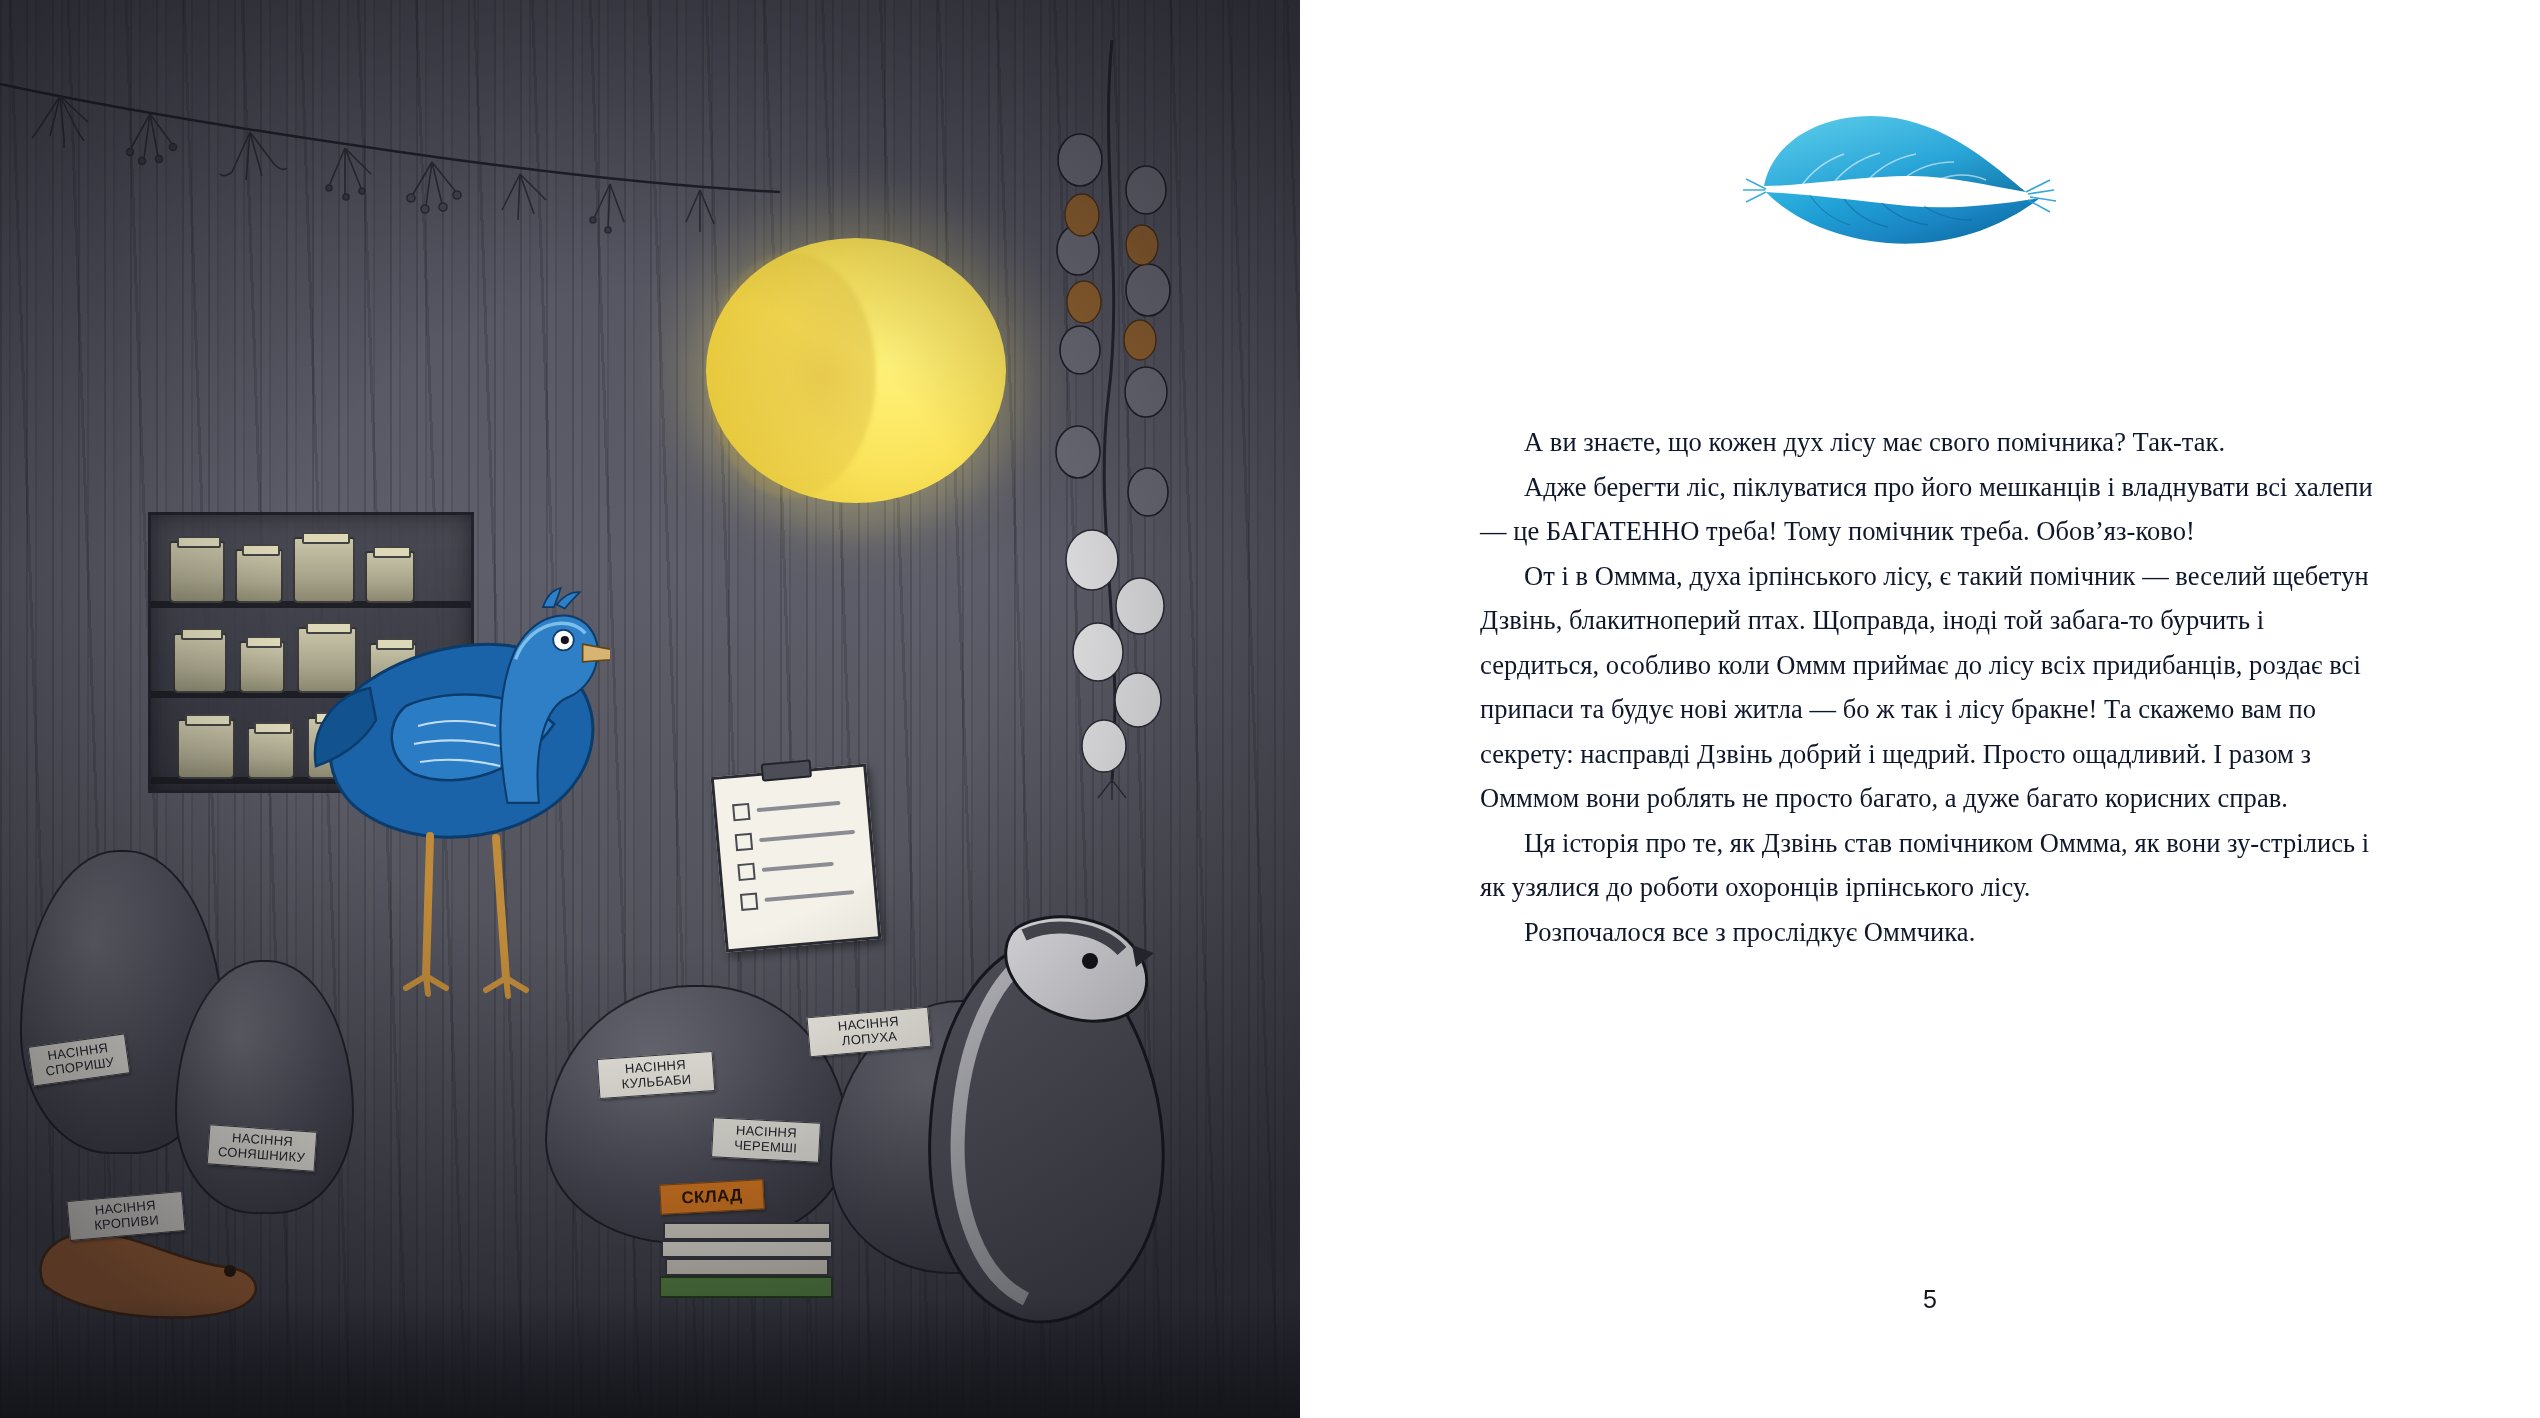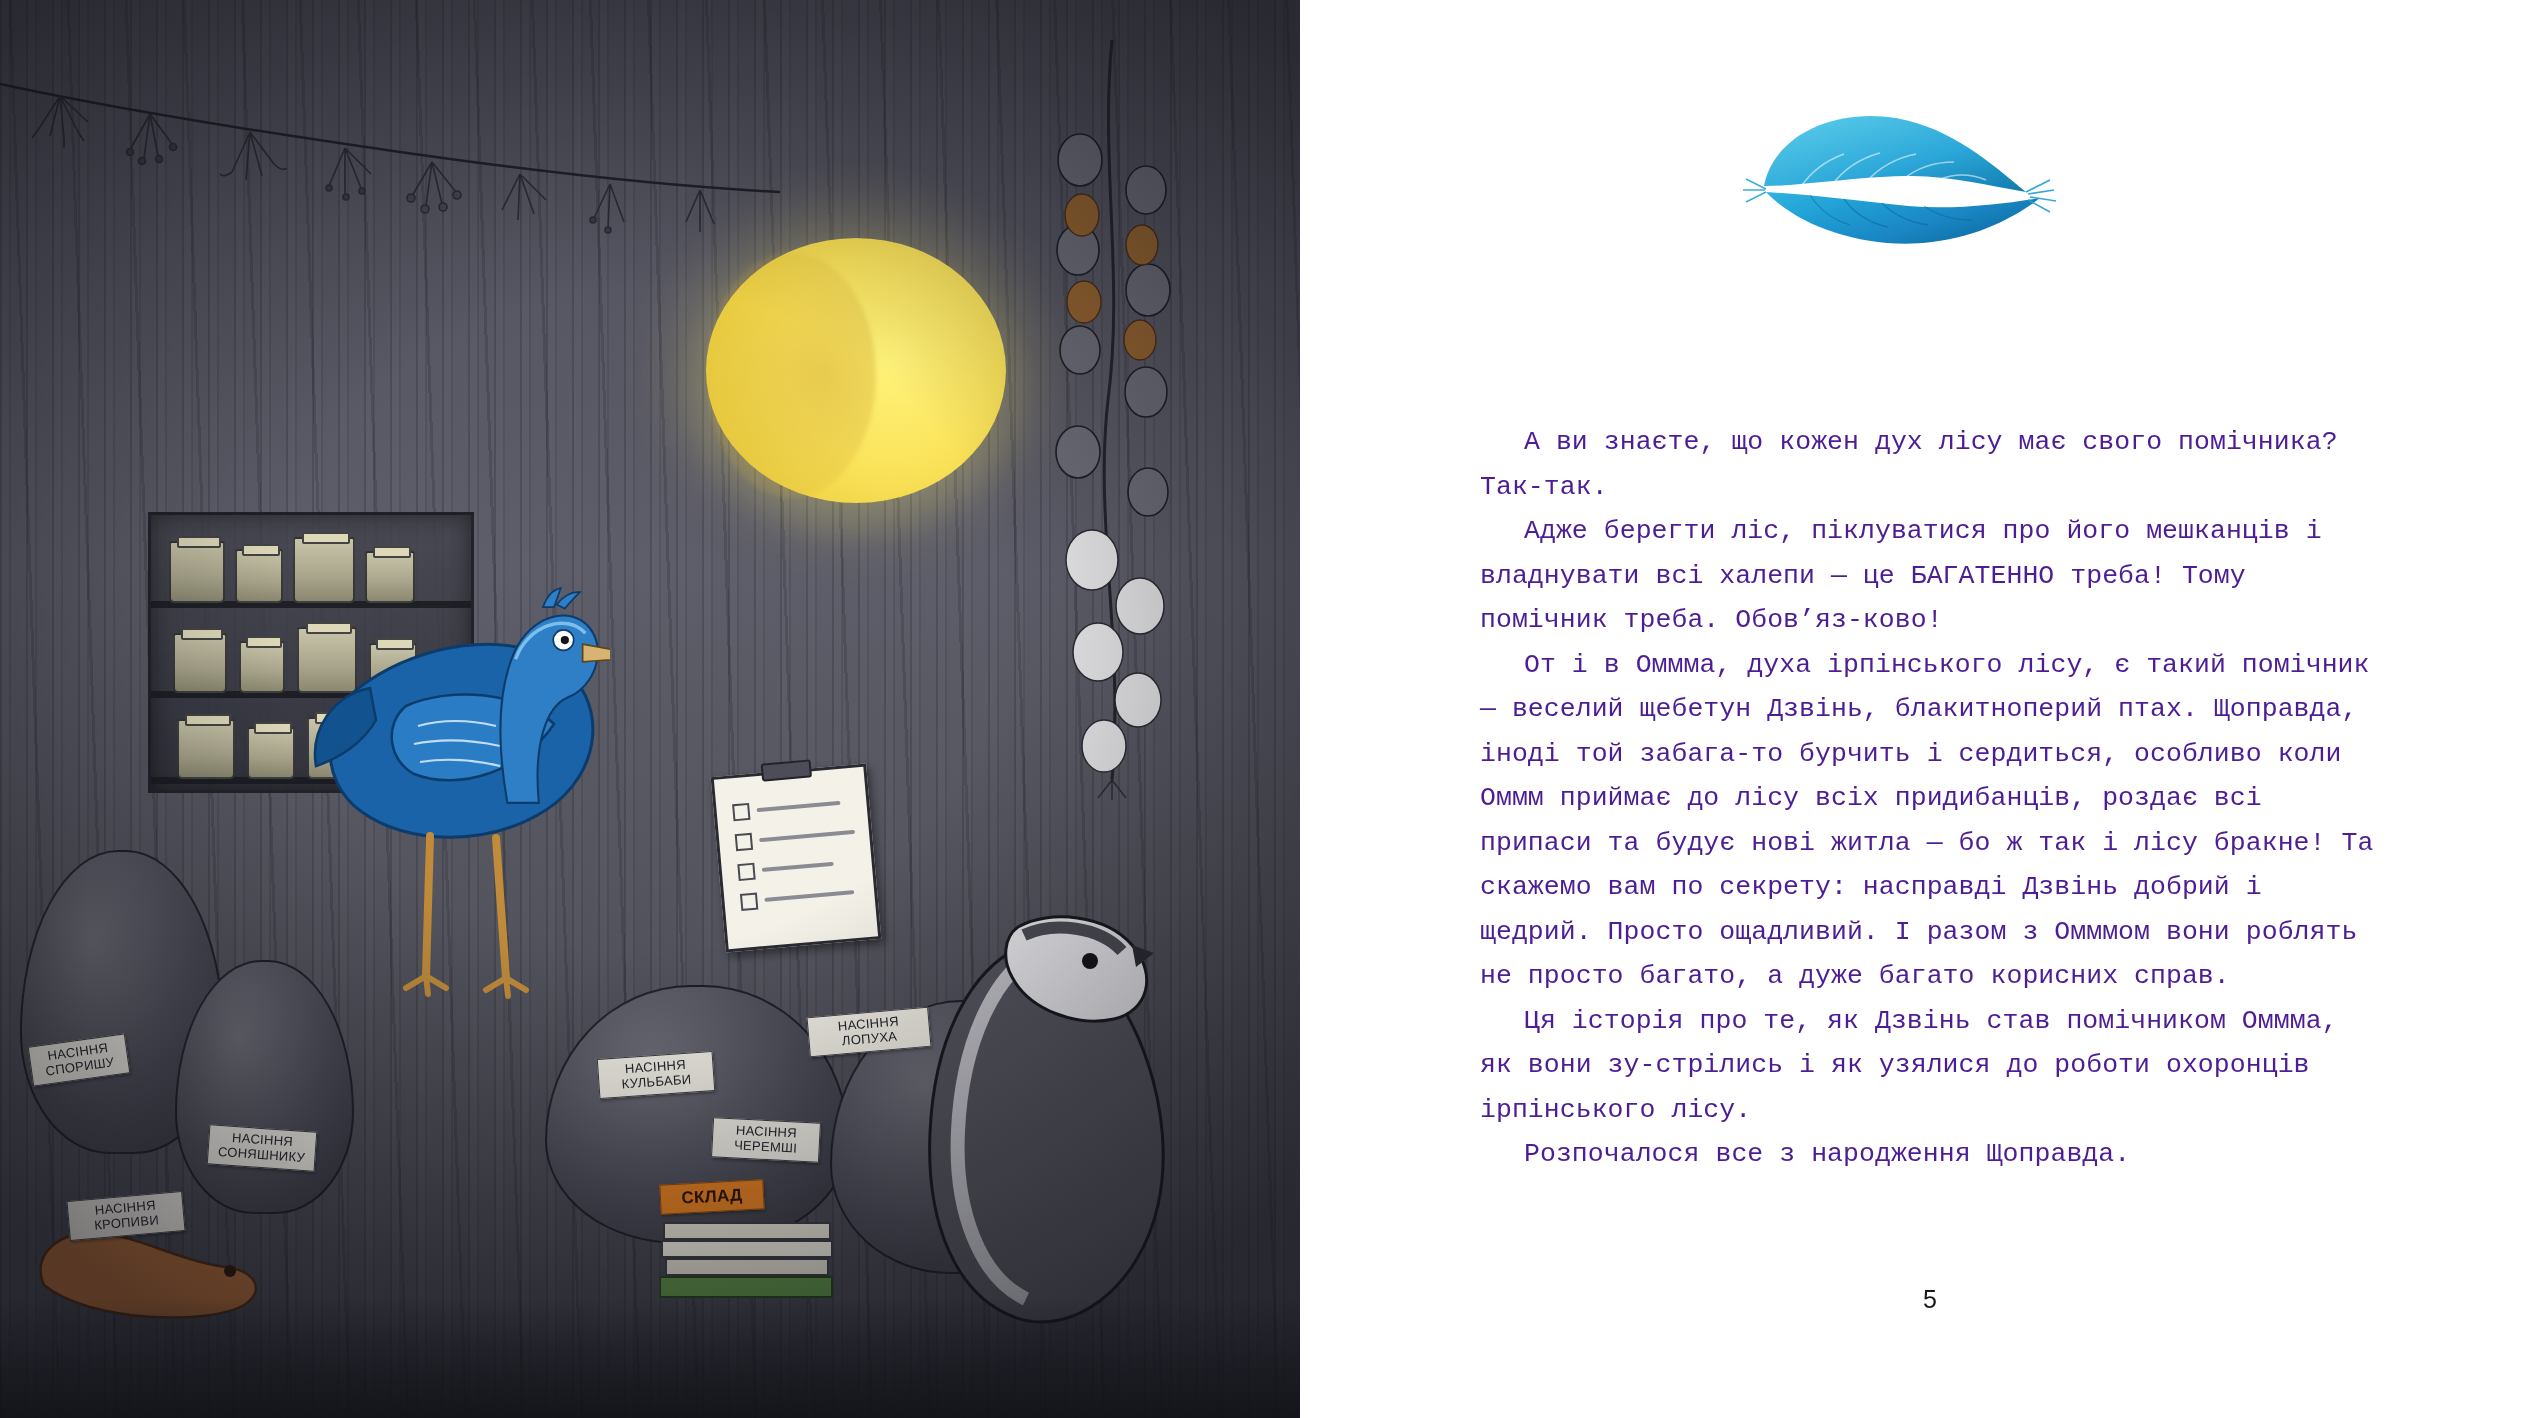--- a/index.html
+++ b/index.html
@@ -213,22 +213,22 @@
     left: 440px;
     top: 100px;
     width: 330px;
     height: 170px;
   }
   .text-block {
     position: absolute;
     left: 180px;
     top: 420px;
     width: 900px;
-    color: #4c1d95;
-    font-family: Liberation Mono, monospace;
+    color: #0f172a;
+    font-family: Liberation Serif, serif;
     font-size: 26.5px;
     line-height: 44.5px;
     letter-spacing: 0.05px;
     text-align: left;
   }
   .text-block p {
     margin: 0;
     text-indent: 44px;
     white-space: pre-wrap;
   }
@@ -485,19 +485,19 @@
       <g stroke="#1f9ed4" stroke-width="1.6" fill="none" opacity=".85">
         <path d="M26 89 l -20 -10 M25 90 l -22 0 M26 92 l -20 10"></path>
       </g>
     </svg>
 
     <div class="text-block">
       <p>А ви знаєте, що кожен дух лісу має свого помічника? Так-так.</p>
       <p>Адже берегти ліс, піклуватися про його мешканців і владнувати всі халепи — це БАГАТЕННО треба! Тому помічник треба. Обов’яз-ково!</p>
       <p>От і в Оммма, духа ірпінського лісу, є такий помічник — веселий щебетун Дзвінь, блакитноперий птах. Щоправда, іноді той забага-то бурчить і сердиться, особливо коли Оммм приймає до лісу всіх придибанців, роздає всі припаси та будує нові житла — бо ж так і лісу бракне! Та скажемо вам по секрету: насправді Дзвінь добрий і щедрий. Просто ощадливий. І разом з Омммом вони роблять не просто багато, а дуже багато корисних справ.</p>
       <p>Ця історія про те, як Дзвінь став помічником Оммма, як вони зу-стрілись і як узялися до роботи охоронців ірпінського лісу.</p>
-      <p>Розпочалося все з народження Щоправда.</p>
+      <p>Розпочалося все з прослідкує Оммчика.</p>
     </div>
 
     <div class="page-number">5</div>
   </div>
 
 </div>
 
 </body></html>

